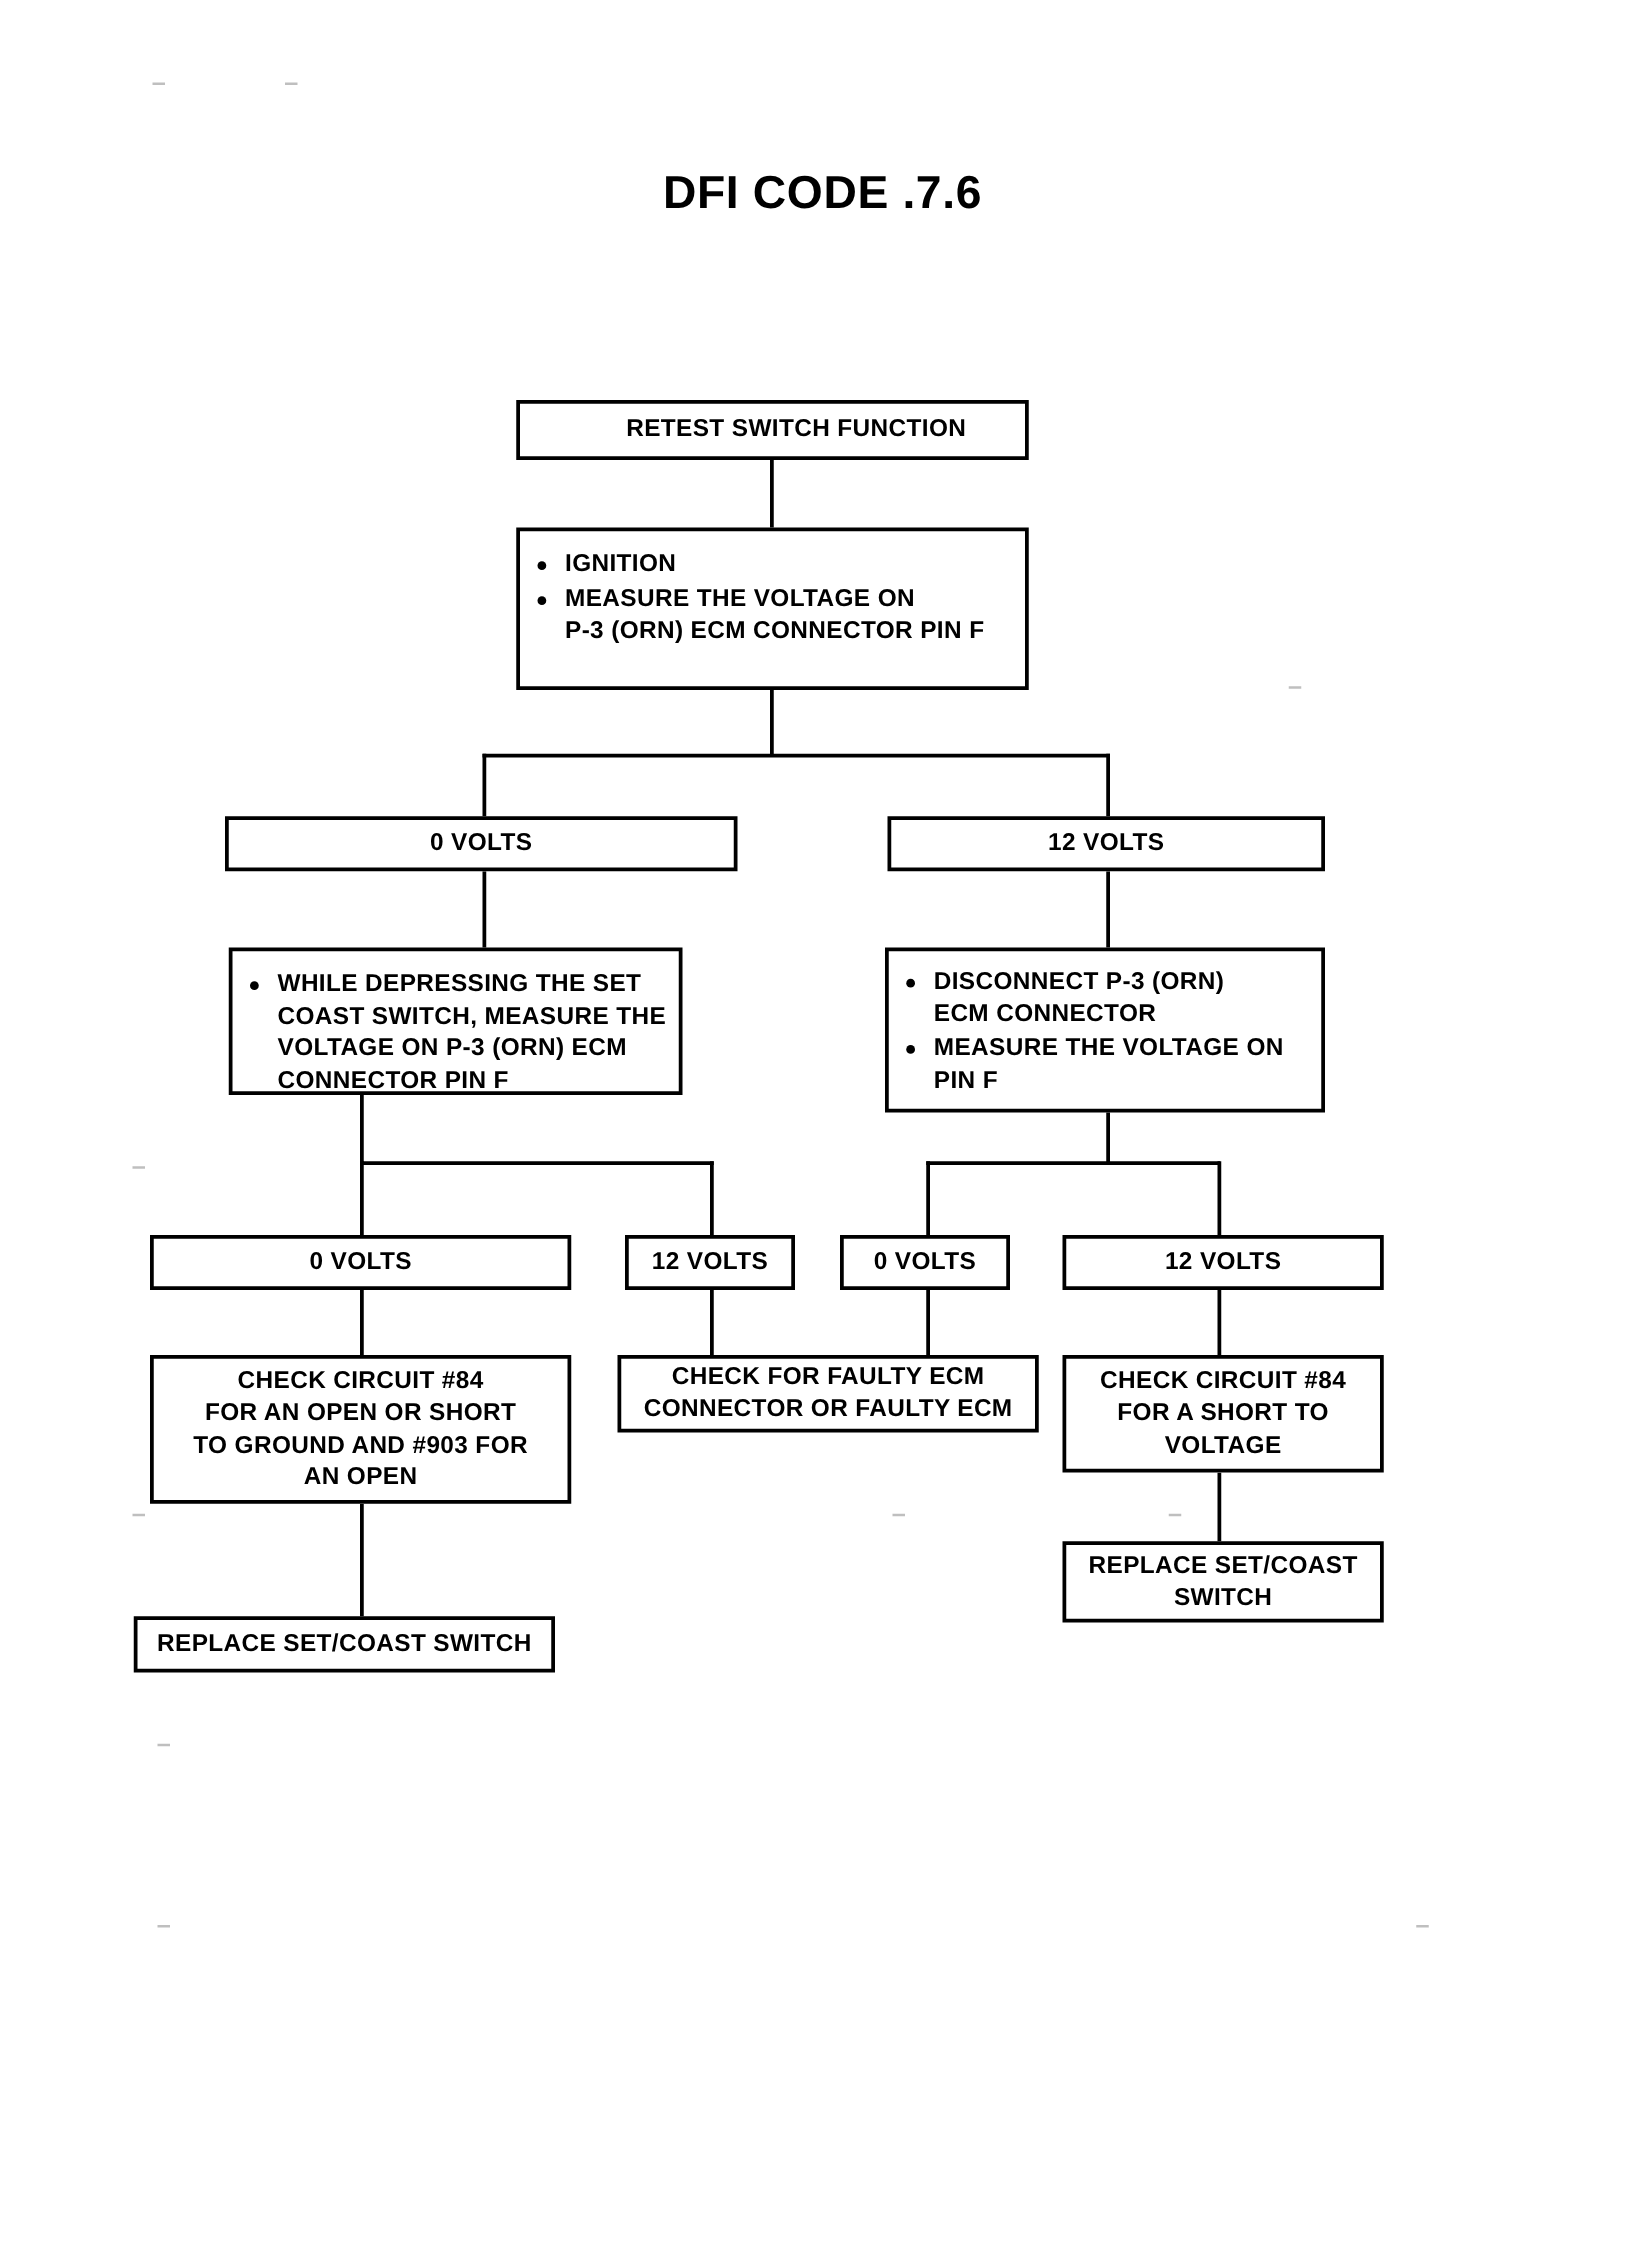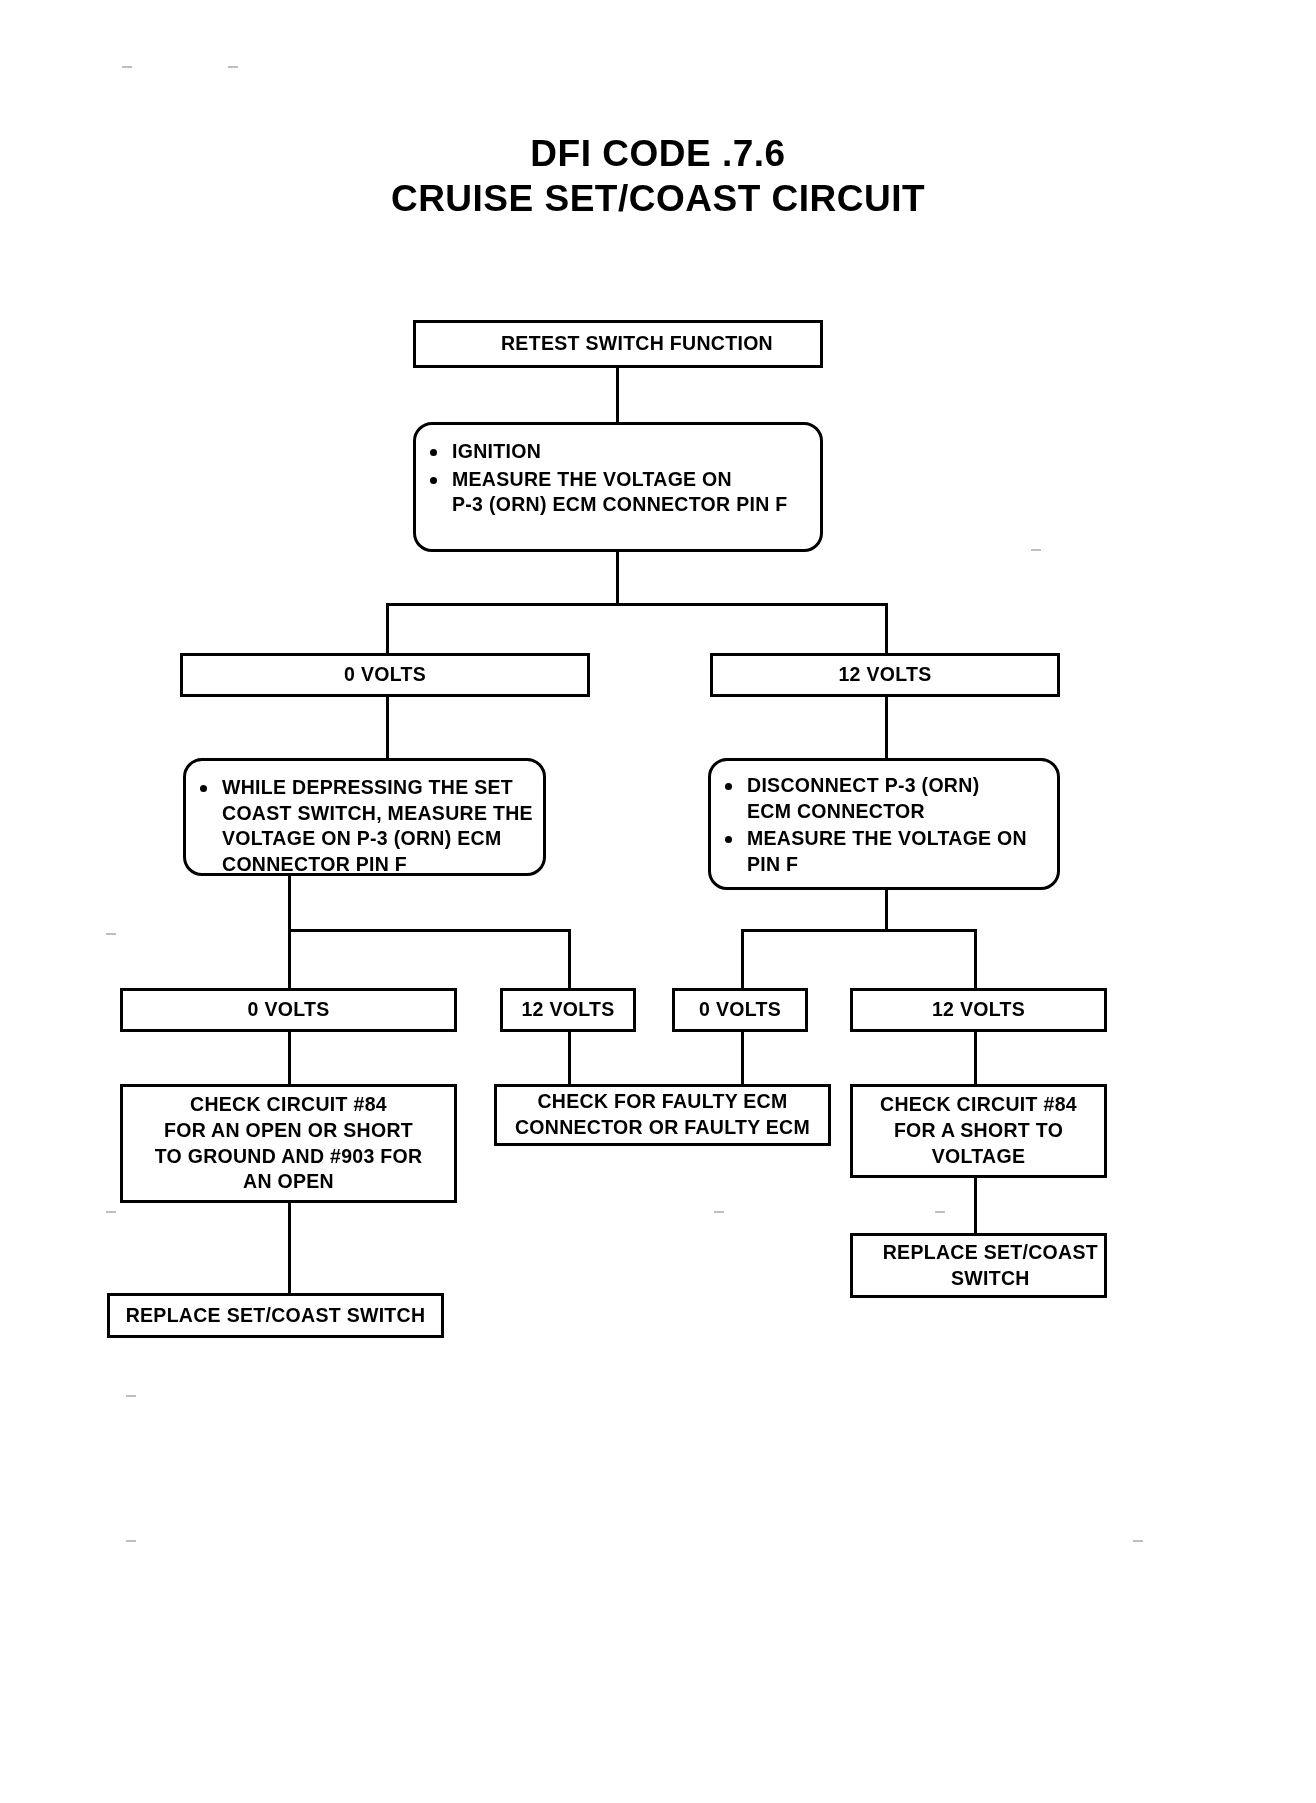--- a/index.html
+++ b/index.html
@@ -42,21 +42,20 @@
     font-size: 19.5px;
     font-weight: bold;
     letter-spacing: 0.3px;
     line-height: 1.32;
     text-align: center;
     padding: 3px 6px;
   }
   .box.left-align {
     justify-content: flex-start;
     text-align: left;
-    border-radius: 19px;
   }
   .box .txt { white-space: pre-line; }
 
   ul.bul {
     list-style: none;
     margin: 0;
     padding: 0;
     width: 100%;
   }
   ul.bul li {
@@ -95,21 +94,20 @@
     opacity: 0.55;
   }
 </style>
 </head>
 <body>
 
 <div id="page">
 
   <div class="title" style="top:131px;">
     <span class="l1">DFI CODE .7.6</span>
-    <span class="l2">CRUISE SET/COAST CIRCUIT</span>
   </div>
 
   <div class="speck" style="left:122px; top:66px;"></div>
   <div class="speck" style="left:228px; top:66px;"></div>
   <div class="speck" style="left:1031px; top:549px;"></div>
   <div class="speck" style="left:106px; top:933px;"></div>
   <div class="speck" style="left:106px; top:1211px;"></div>
   <div class="speck" style="left:714px; top:1211px;"></div>
   <div class="speck" style="left:935px; top:1211px;"></div>
   <div class="speck" style="left:126px; top:1395px;"></div>
@@ -213,18 +211,18 @@
   <div class="box" style="left:850px; top:1084px; width:257px; height:94px;">
     <span class="txt">CHECK CIRCUIT #84
 FOR A SHORT TO
 VOLTAGE</span>
   </div>
 
   <div class="box" style="left:107px; top:1293px; width:337px; height:45px;">
     <span class="txt">REPLACE SET/COAST SWITCH</span>
   </div>
 
-  <div class="box" style="left:850px; top:1233px; width:257px; height:65px;justify-content:flex-end;">
+  <div class="box" style="left:850px; top:1233px; width:257px; height:65px;">
     <span class="txt">REPLACE SET/COAST
 SWITCH</span>
   </div>
 
 </div>
 
 </body></html>

